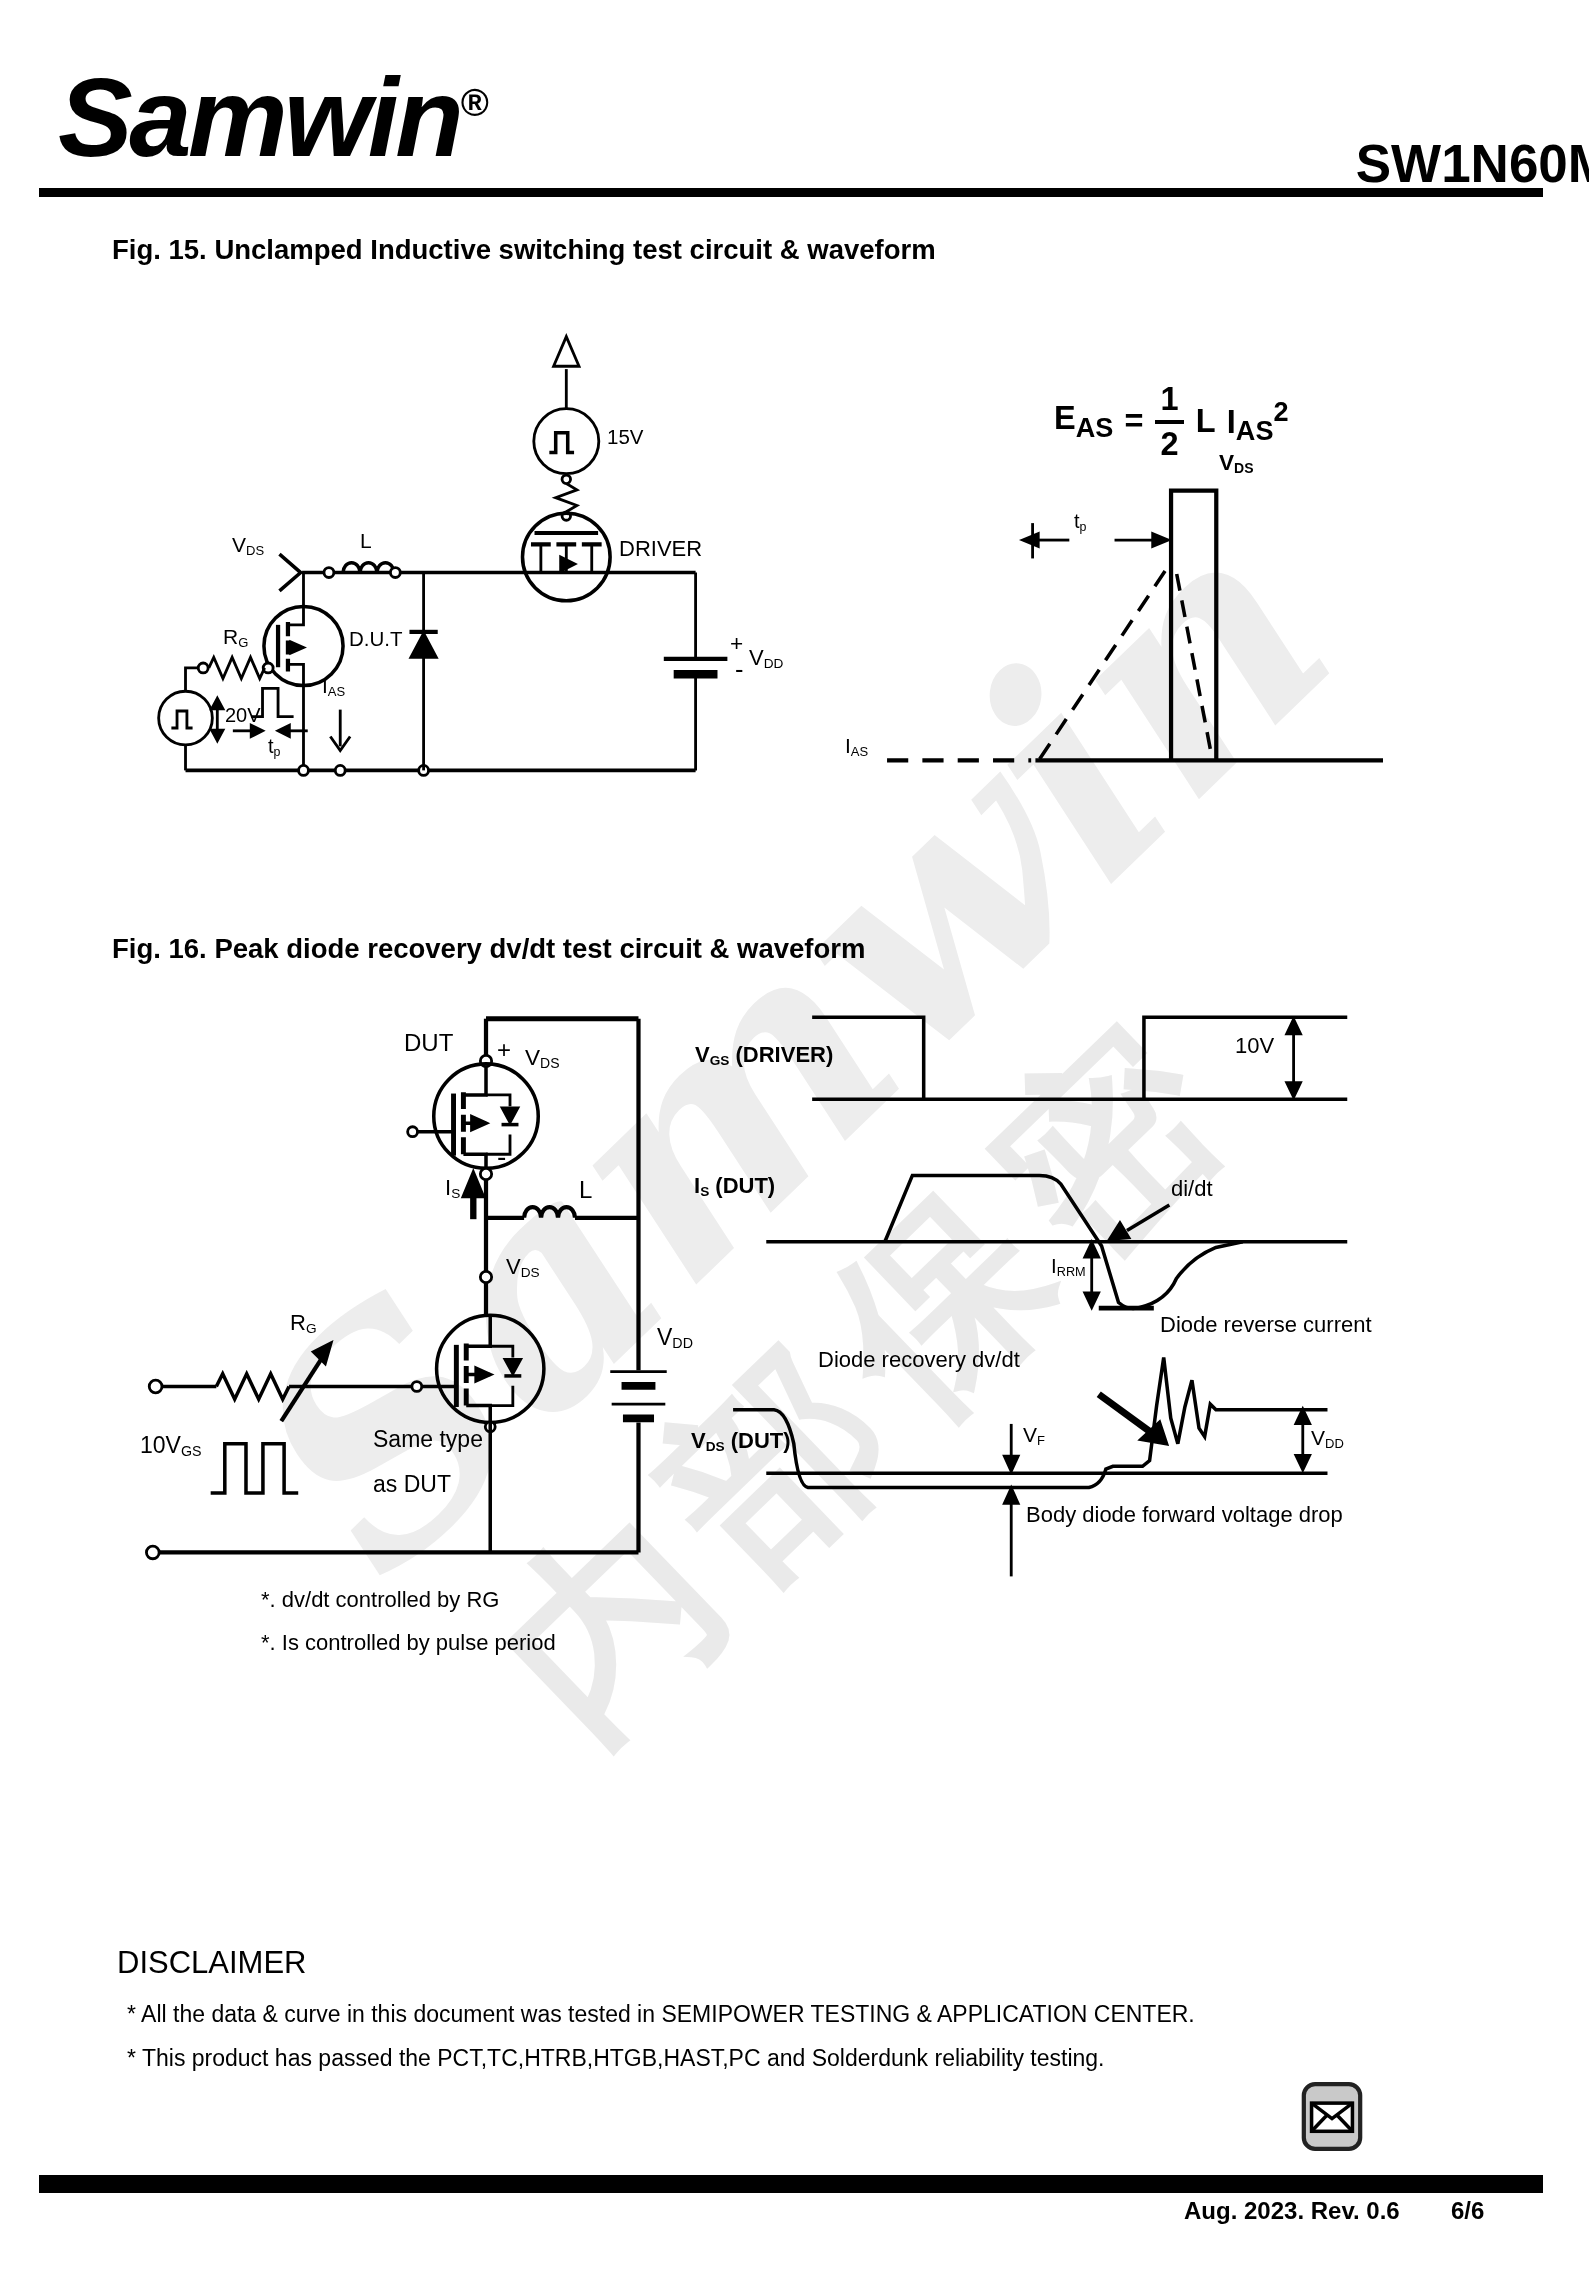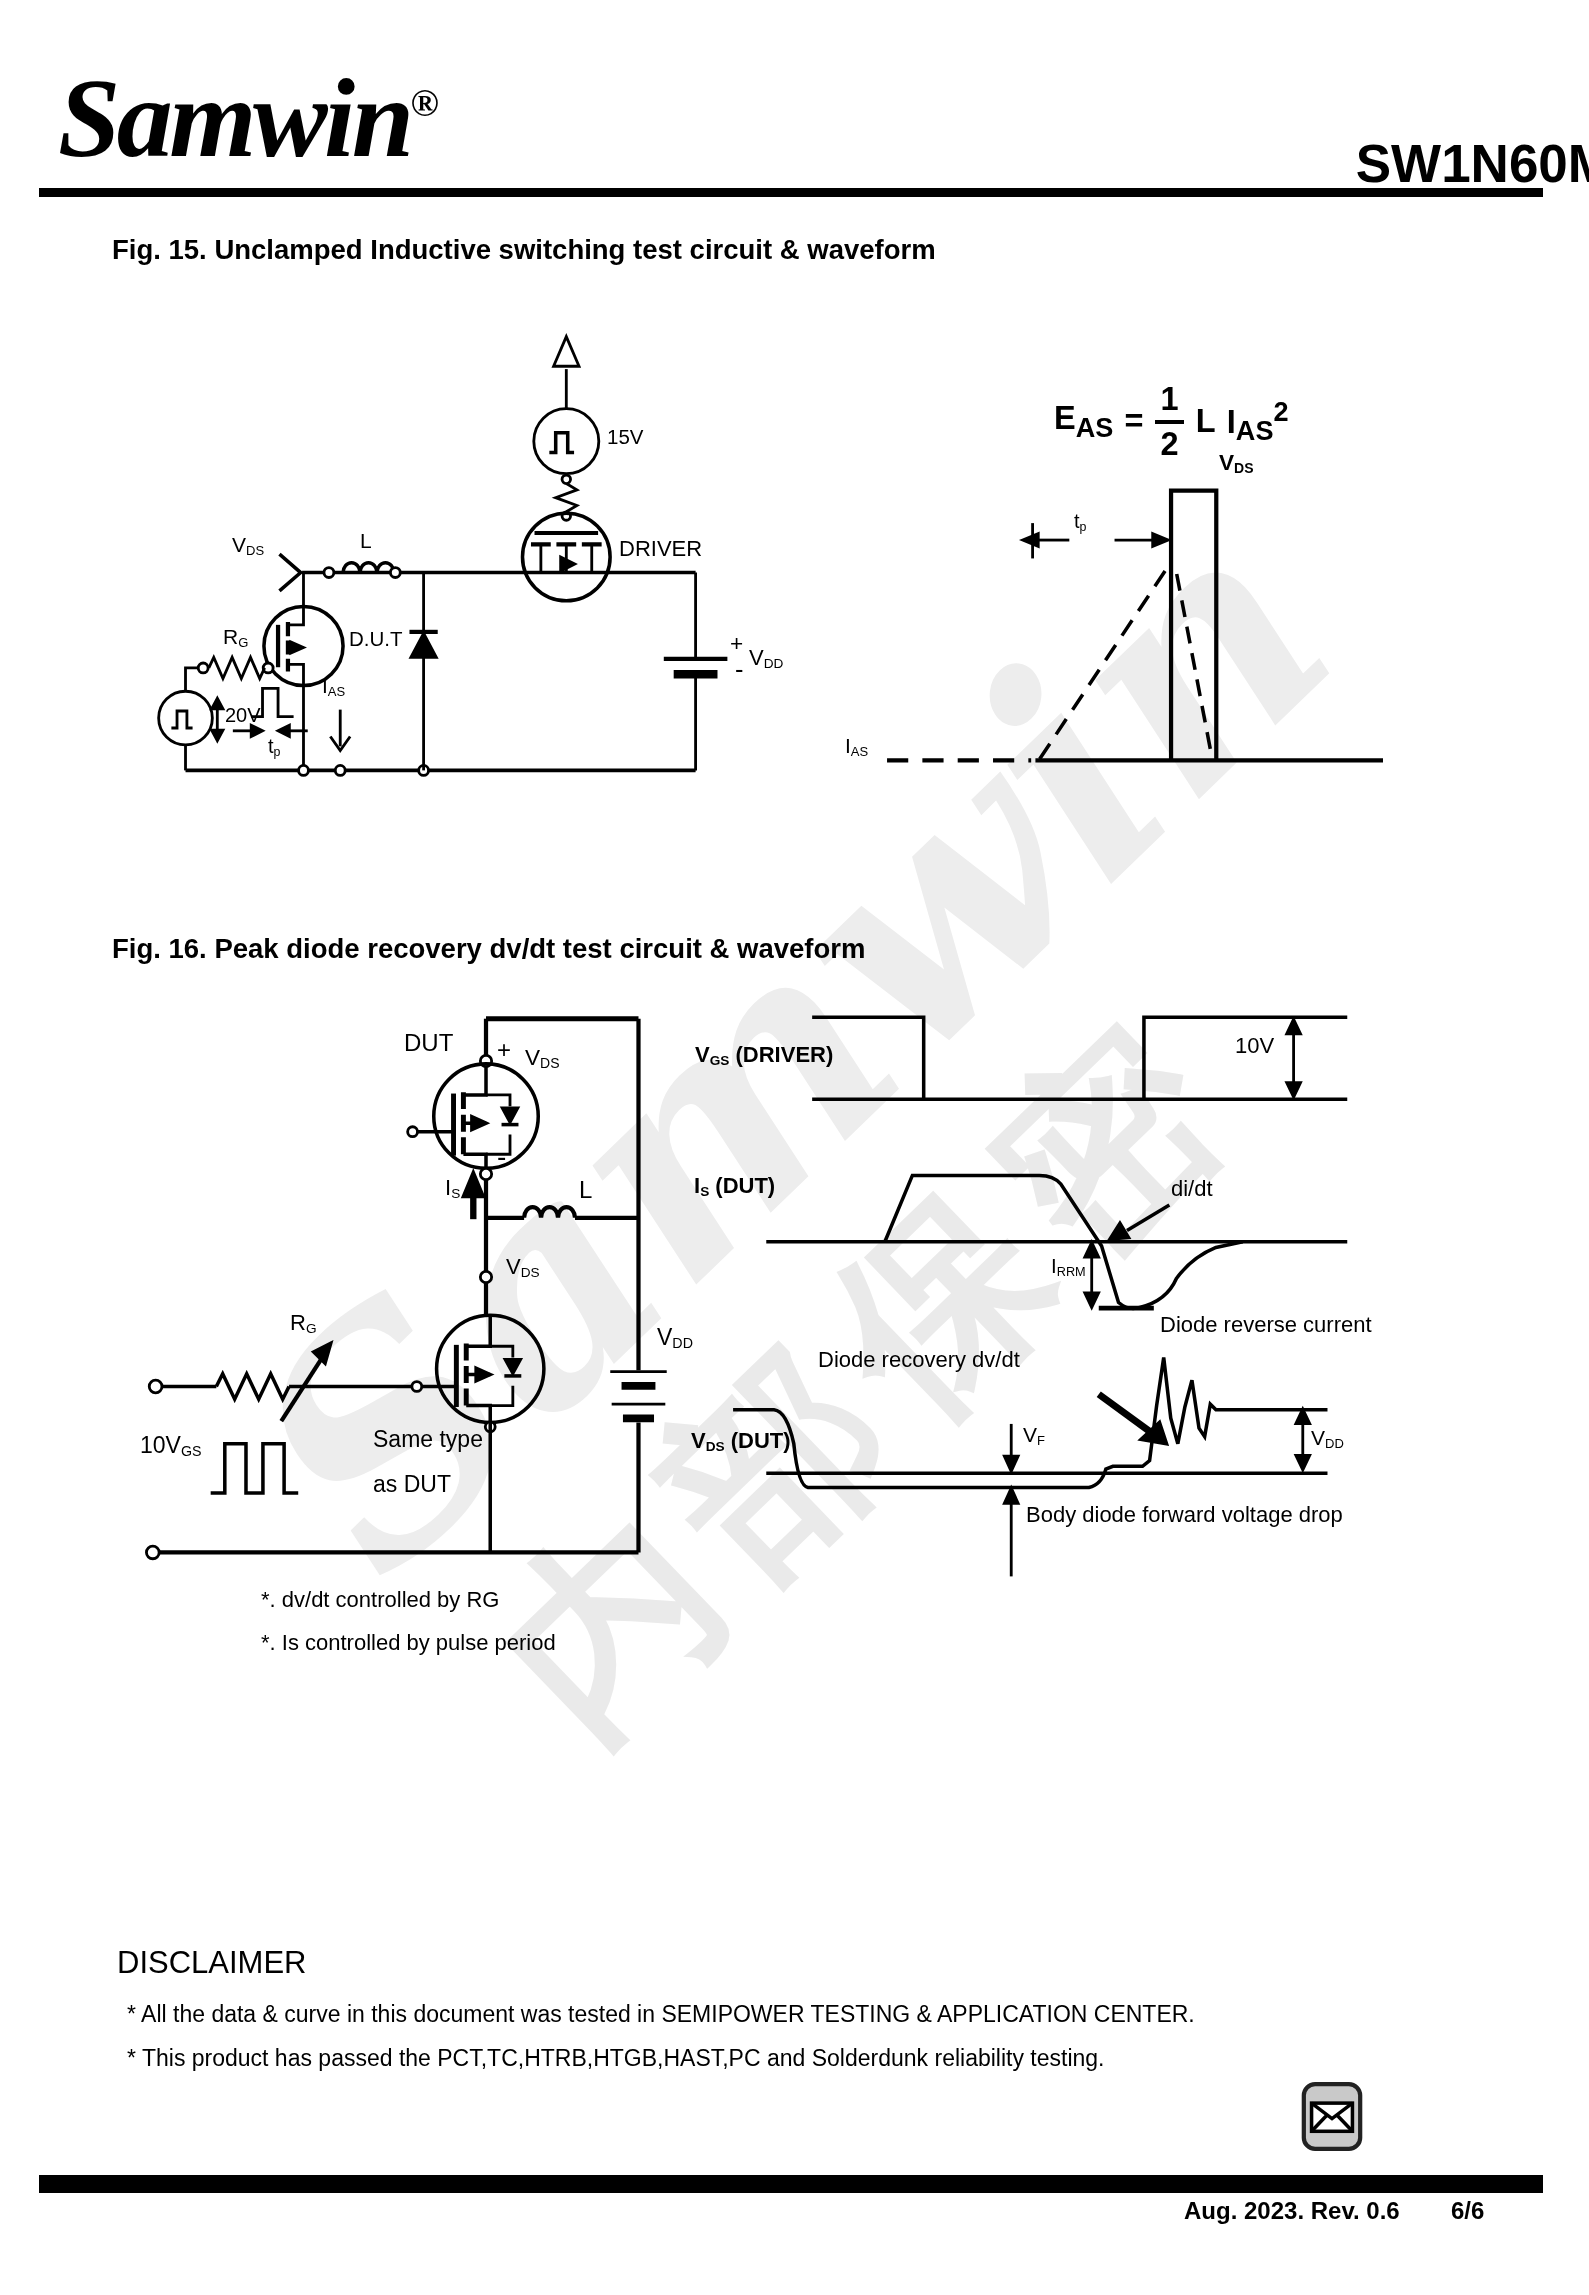--- a/index.html
+++ b/index.html
@@ -9,21 +9,21 @@
   .wm-brand{font-family:"DejaVu Serif",serif;font-style:italic;font-size:304px;
         left:791px;top:1045px;transform:translate(-50%,-50%) rotate(-44deg);color:#ededed}
   .wm-cn{font-family:"DejaVu Sans",sans-serif;font-size:205px;letter-spacing:25.4px;
         left:869px;top:1377px;transform:translate(-50%,-50%) rotate(-44deg);color:#eaeaea}
   .t{position:absolute;line-height:1;white-space:nowrap;color:#000}
   .b{font-weight:bold}
   .t sub{font-size:62%;vertical-align:-0.22em}
   .t sup{font-size:62%;vertical-align:0.55em}
   .bar{position:absolute;background:#000}
   svg.fig{position:absolute;overflow:visible}
-  .logo{font-family:Liberation Serif, serif;font-style:italic;font-weight:bold;
+  .logo{font-family:Liberation Sans, sans-serif;font-style:italic;font-weight:bold;
         font-size:112px;letter-spacing:-3.5px}
   .logo sup{font-size:34%;vertical-align:1.05em;letter-spacing:0}
   .eq{position:absolute;display:flex;align-items:center;gap:11.3px;
       font-size:32.5px;font-weight:bold;line-height:1}
   .frac{display:inline-flex;flex-direction:column;align-items:center;line-height:1}
   .frac .num{padding:0 5.7px 4.2px}
   .frac .den{border-top:4.2px solid #000;padding:4.2px 5.7px 0}
   .disc{letter-spacing:0}
   .mail{position:absolute}
 </style>

